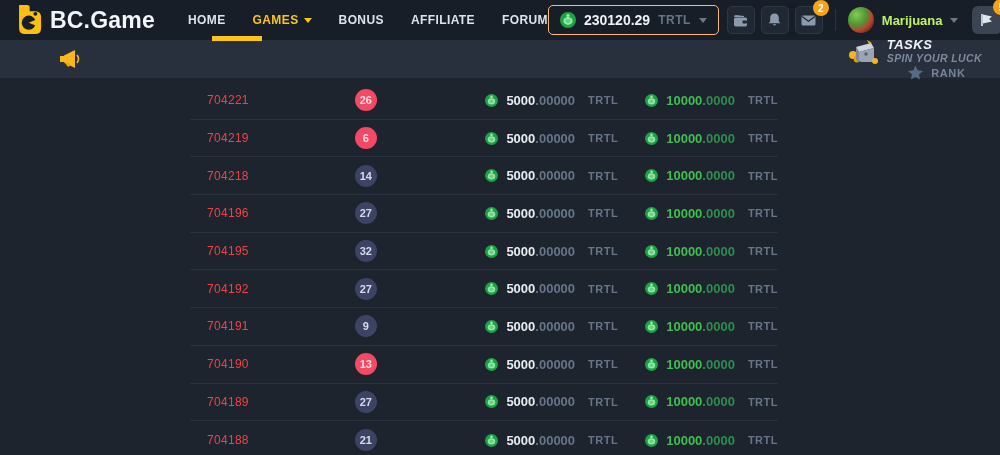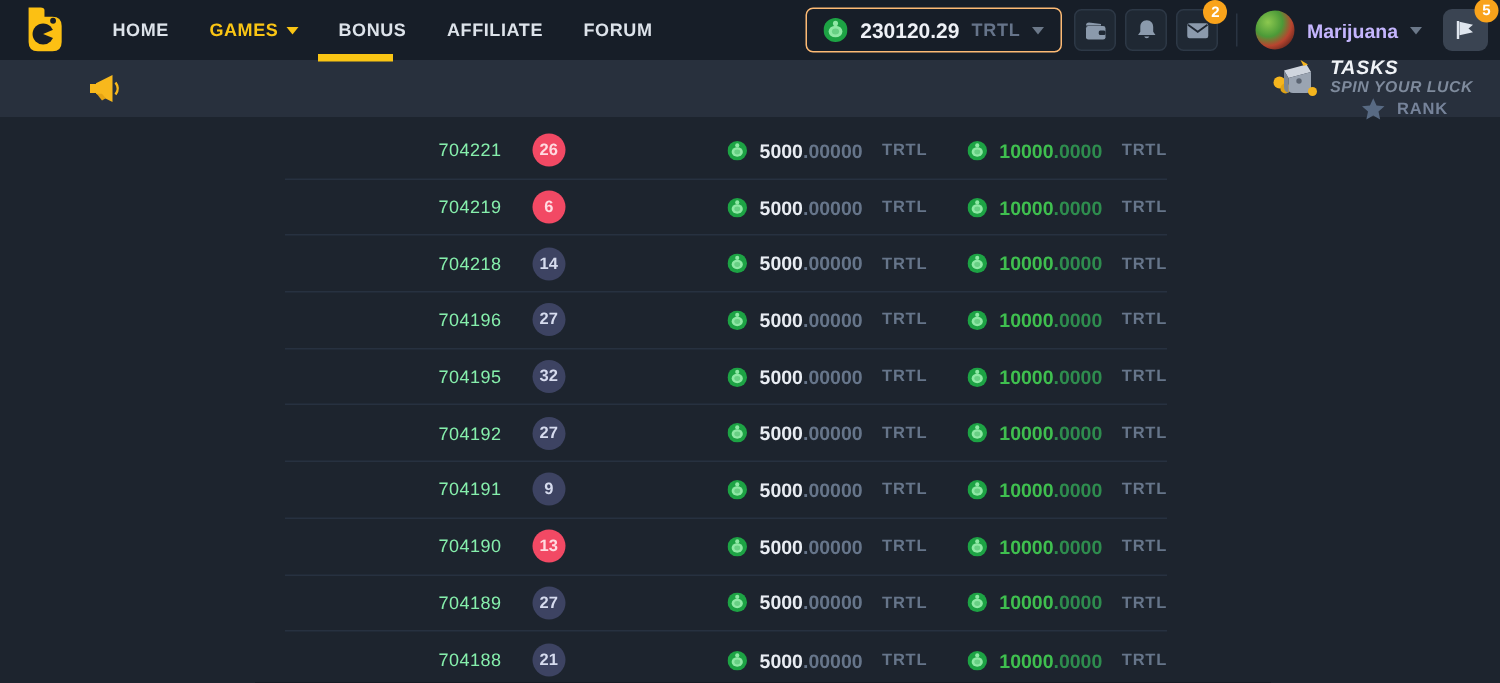--- a/index.html
+++ b/index.html
@@ -41,21 +41,21 @@
     position:absolute; top:-7px; right:-7px; min-width:16px; height:16px; padding:0 4px;
     background:var(--badge_orange,#f9a31b); color:#fff; font-size:10px; font-weight:700;
     border-radius:8px; display:flex; align-items:center; justify-content:center; z-index:4;
   }
   .vdivider { width:1px; height:22px; background:#2a3442; margin:0 12px 0 6px; }
   .user { display:flex; align-items:center; gap:8px; cursor:pointer; margin-right:14px; }
   .avatar {
     width:26px; height:26px; border-radius:50%;
     background:radial-gradient(circle at 32% 30%, #8cc84f 0%, #4c9a38 38%, #b8452f 62%, #7a2e22 78%, #356f2c 100%);
   }
-  .user-name { color:#c4b5fd; font-size:13px; font-weight:700; }
+  .user-name { color:#bef264; font-size:13px; font-weight:700; }
   .chat-btn {
     position:relative; width:30px; height:28px; background:#3a4452; border-radius:6px;
     display:flex; align-items:center; justify-content:center; cursor:pointer;
   }
 
   
   .announce {
     height:38px; background:#28303d; display:flex; align-items:center; padding:0 18px 0 58px;
   }
   .announce-text { display:flex; align-items:baseline; margin-left:56px; }
@@ -67,21 +67,21 @@
   .tasks-title { color:#f0f3f7; font-size:13px; font-weight:700; font-style:italic; letter-spacing:.5px; }
   .tasks-sub { color:#7e8a9c; font-size:10.5px; font-weight:700; font-style:italic; letter-spacing:.4px; }
   .rank { display:flex; align-items:center; gap:7px; margin-left:44px; cursor:pointer; }
   .rank-label { color:#76839a; font-size:11px; font-weight:700; letter-spacing:.6px; }
 
   
   .content { position:relative; height:377px; }
   .bet-table { position:absolute; left:190px; top:4px; width:588px; }
   .bet-row { height:37.7px; display:flex; align-items:center; border-bottom:1px solid #273140; cursor:pointer; }
   .bet-row:last-child { border-bottom:none; }
-  .cell-id { width:146px; padding-left:17px; color:#86efac; font-size:12px; letter-spacing:.3px;text-align:right; }
+  .cell-id { width:146px; padding-left:17px; color:#ef4444; font-size:12px; letter-spacing:.3px; }
   .cell-badge { width:64px; display:flex; justify-content:center; }
   .result-badge {
     min-width:22px; height:22px; padding:0 4px; border-radius:50%;
     display:flex; align-items:center; justify-content:center;
     font-size:11px; font-weight:700;
   }
   .result-badge.red { background:var(--red_badge,#f24964); color:#ffdbe1; }
   .result-badge.dark { background:var(--dark_badge,#3d4362); color:#d6dbee; }
   .cell-bet { margin-left:88px; display:flex; align-items:center; }
   .cell-payout { margin-left:27px; display:flex; align-items:center; }
@@ -102,20 +102,21 @@
   <header class="navbar">
     <div class="brand">
       <span>
         <svg width="30" height="32" viewBox="0 0 34 36">
           <path d="M8 1 L8 27 Q8 34 15 34 L26 34 Q33 34 33 27 L33 15 Q33 8 26 8 L20 8 L20 3 Q20 1 17 1 Z" fill="#fcc013"></path>
           <circle cx="19" cy="21" r="8" fill="#171e28"></circle>
           <path d="M19 21 L31 16 L31 26 Z" fill="#fcc013"></path>
           <circle cx="26.5" cy="11" r="2.2" fill="#171e28"></circle>
         </svg>
       </span>
+      <span class="brand-name">BC.Game</span>
     </div>
 
     <nav class="menu">
       <span class="menu-item">
           <span>HOME</span>
         </span>
       <span class="menu-item active">
           <span>GAMES</span>
           <span class="caret"></span>
         </span>

